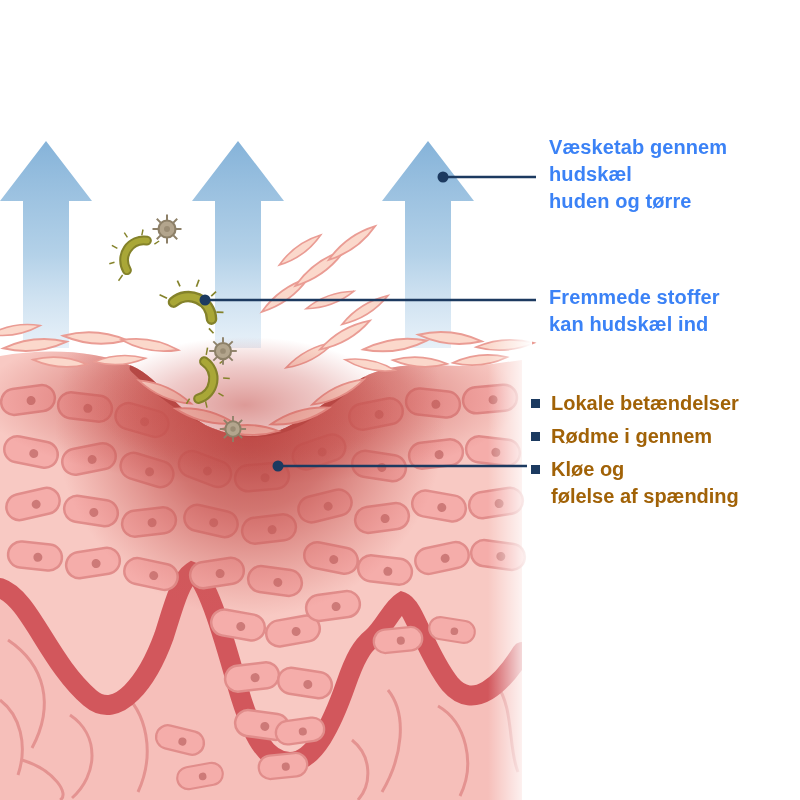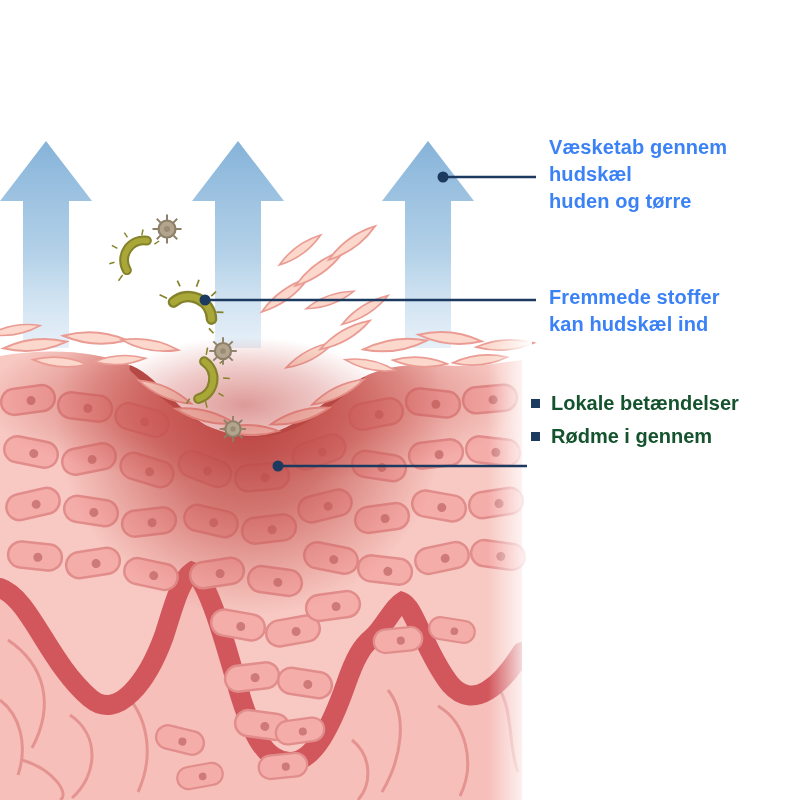--- a/index.html
+++ b/index.html
@@ -5,21 +5,21 @@
   html,body{margin:0;padding:0;background:#fff;}
   #stage{
     position:relative;width:800px;height:800px;background:#ffffff;overflow:hidden;
     font-family:"Liberation Sans", sans-serif;
   }
   #art{position:absolute;left:0;top:0;}
   .label{
     position:absolute;color:#3b82f6;font-weight:700;font-size:20px;
     line-height:27px;letter-spacing:0.1px;
   }
-  .bullets{position:absolute;left:531px;top:390px;color:#14532d;font-weight:700;font-size:20px;}
+  .bullets{position:absolute;left:531px;top:390px;color:#a16207;font-weight:700;font-size:20px;}
   .bullet-row{display:flex;gap:11px;margin-bottom:6px;}
   .bullet-sq{width:9px;height:9px;background:#1c3a60;margin-top:9px;flex:none;}
   .bullet-text{line-height:27px;}
 </style>
 </head>
 <body>
 
 <div id="stage">
 
 <svg id="art" width="800" height="800" viewBox="0 0 800 800">
@@ -234,15 +234,22 @@
     <div class="bullet-text">
       <div>Lokale betændelser</div>
     </div>
   </div>
   <div class="bullet-row">
     <span class="bullet-sq"></span>
     <div class="bullet-text">
       <div>Rødme i gennem</div>
     </div>
   </div>
+  <div class="bullet-row">
+    <span class="bullet-sq"></span>
+    <div class="bullet-text">
+      <div>Kløe og</div>
+      <div>følelse af spænding</div>
+    </div>
+  </div>
 </div>
 
 </div>
 
 </body></html>

